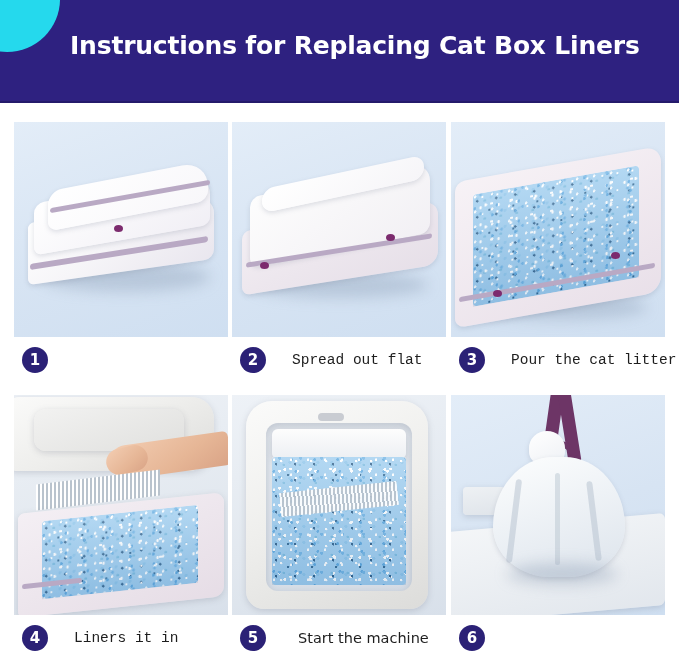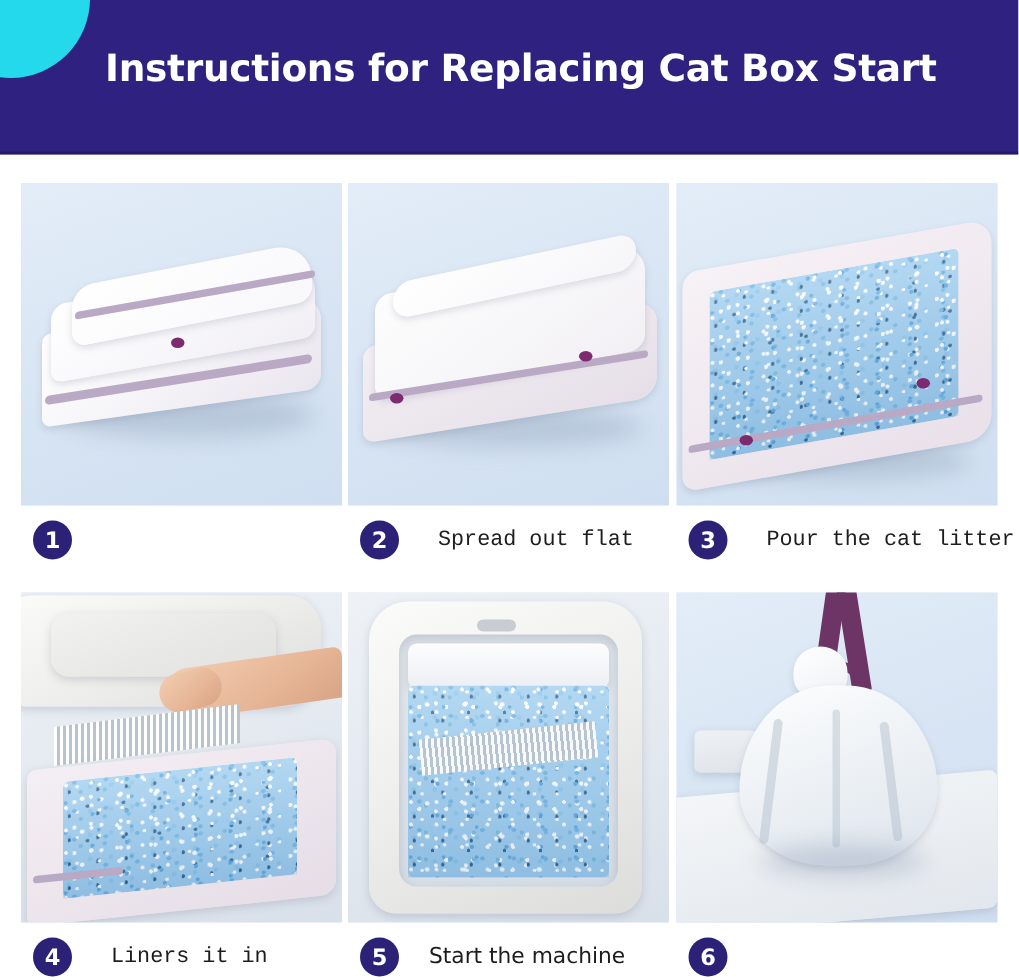--- a/index.html
+++ b/index.html
@@ -100,21 +100,21 @@
     margin-left: 8px;
   }
   .caption-label {
     font-size: 14.5px;
     color: #1d1d1d;
     white-space: nowrap;
     font-family: "DejaVu Sans", sans-serif;
   }
   .gap-tight .caption-label { margin-left: 1px; }
   .gap-wide  .caption-label { margin-left: 26px; font-family: Liberation Mono, monospace; }
-  .gap-mid   .caption-label { margin-left: 20px; }
+  .gap-mid   .caption-label { margin-left: 32px; }
 
   
   .bg-blue {
     position: absolute; inset: 0;
     background: linear-gradient(160deg,#e3edf8 0%, #d7e4f3 55%, #cfdff1 100%);
   }
   .bg-grey {
     position: absolute; inset: 0;
     background: linear-gradient(165deg,#eef2f7 0%, #e2e8ef 60%, #d8e0ea 100%);
   }
@@ -183,21 +183,21 @@
   .hand {
     position: absolute;
     background: linear-gradient(150deg,#f3cdb2 0%,#e6b696 60%,#d9a386 100%);
   }
 </style>
 </head>
 <body>
 
 <div class="header">
   <div class="header-accent-circle"></div>
-  <div class="header-title">Instructions for Replacing Cat Box Start</div>
+  <div class="header-title">Instructions for Replacing Cat Box Liners</div>
   <div class="header-underline"></div>
 </div>
 
 <div class="steps-grid">
 
   <div class="step-cell col-0 row-0">
     <div class="photo">
       <div class="bg-blue"></div>
       <div class="shadow-soft" style="left:26px; top:140px; width:170px; height:30px;"></div>
 

